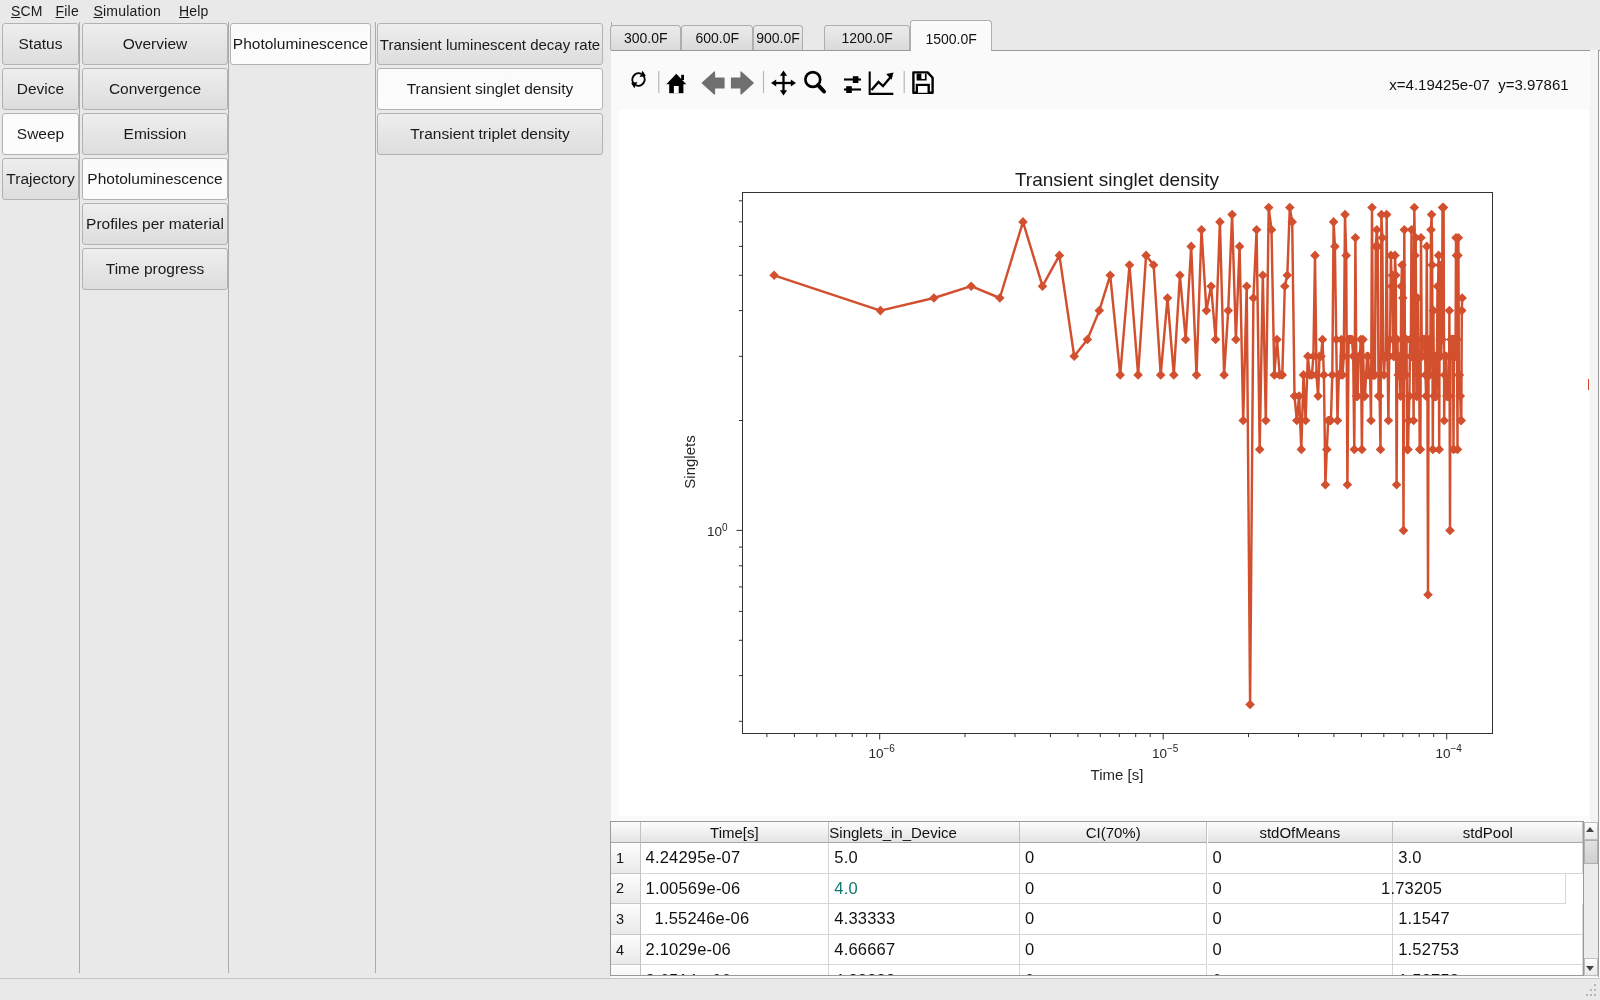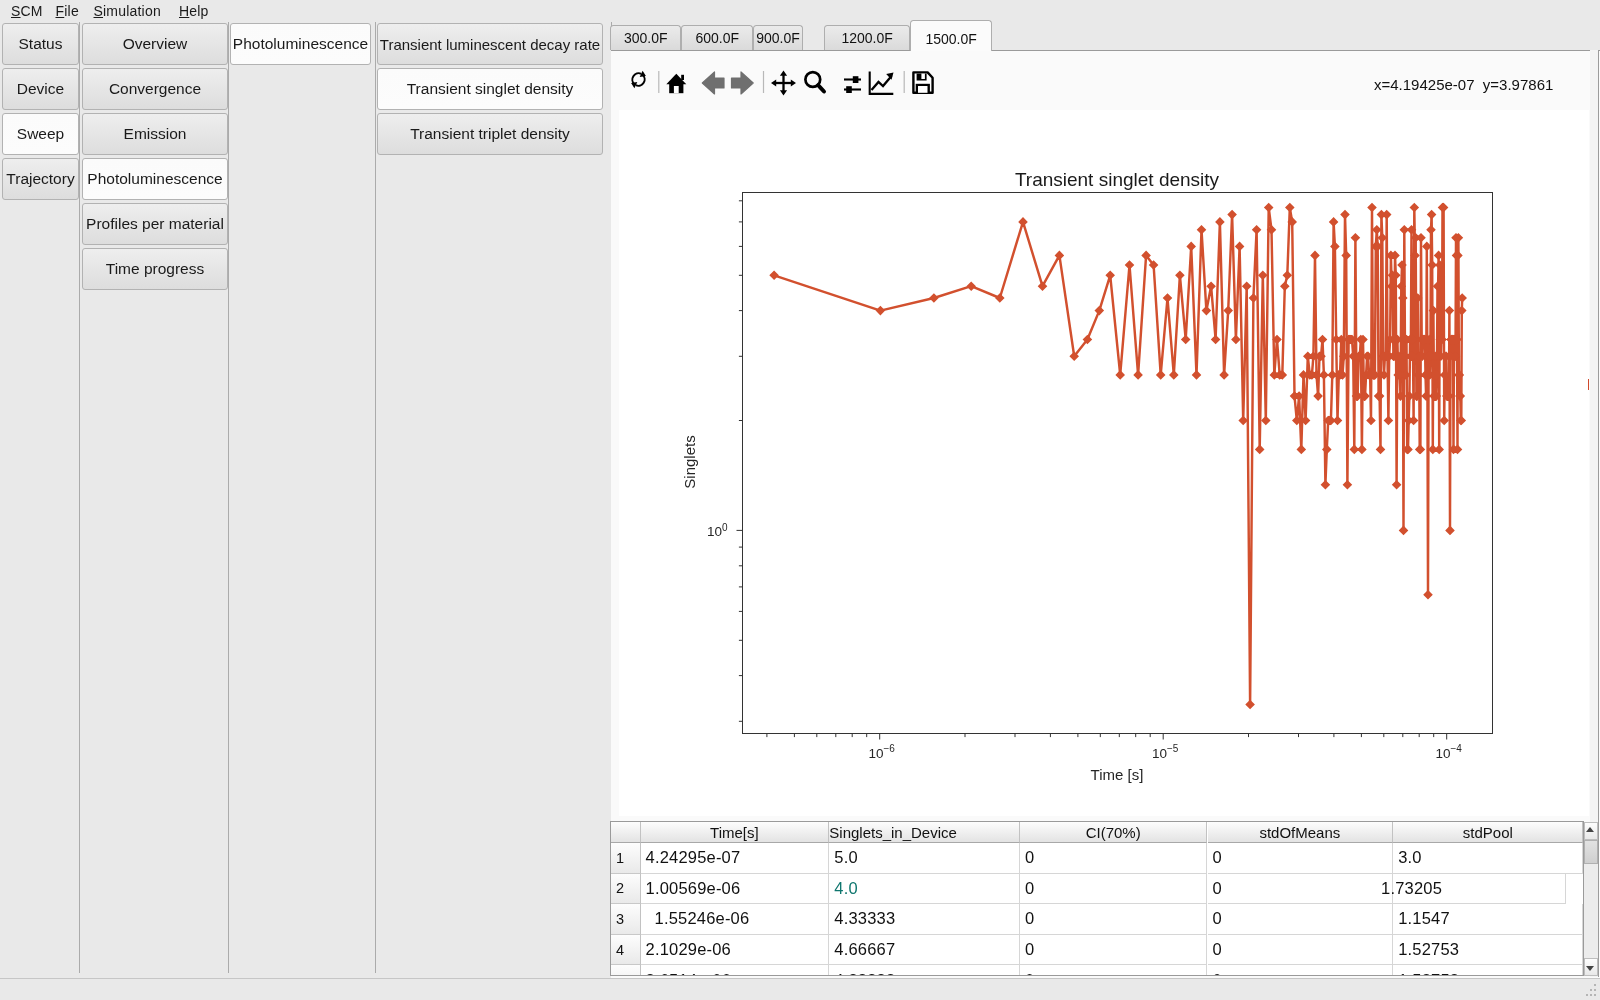--- a/index.html
+++ b/index.html
@@ -73,21 +73,21 @@
       <rect x="846.2" y="86.2" width="5.6" height="6.8" fill="#000"></rect>
 <path d="M869.7,71.5 v22.4 h23.6" stroke="#000" stroke-width="2.1" fill="none"></path>
 <path d="M871.5,90 l7,-8 4.5,4 8.5,-10" stroke="#000" stroke-width="2.3" fill="none"></path>
 <path d="M893.5,72.5 l-7.3,1.4 5.3,5.8 z" fill="#000"></path>
 <path d="M913.4,72.4 h14.2 l5,5.4 v14.9 h-19.2 z" stroke="#000" stroke-width="2.4" fill="#fff" stroke-linejoin="round"></path>
 <rect x="916.6" y="73.6" width="10" height="6.9" fill="#000"></rect>
 <rect x="921.4" y="73.6" width="3.5" height="5.4" fill="#fff"></rect>
 <rect x="915.7" y="83.8" width="14.2" height="9" fill="#000"></rect>
 <rect x="918" y="86" width="9.5" height="6.8" fill="#fff"></rect>
 </svg>
-<div style="position:absolute;left:1374px;top:76px;width:210px;height:16px;font-size:15px;color:#111;text-align:left">x=4.19425e-07&nbsp;&nbsp;y=3.97861</div>
+<div style="position:absolute;left:1374px;top:76px;width:210px;height:16px;font-size:15px;color:#111;text-align:center">x=4.19425e-07&nbsp;&nbsp;y=3.97861</div>
 <svg style="position:absolute;left:619px;top:110px" width="970" height="706" viewBox="619 110 970 706">
 <rect x="619" y="110" width="970" height="706" fill="#ffffff"></rect>
 <rect x="742.5" y="192.5" width="750.0" height="541.0" fill="none" stroke="#333333" stroke-width="1"></rect>
 <text x="881.7" y="757.5" font-size="13.5" fill="#262626" text-anchor="middle">10<tspan dy="-5.5" font-size="10">−6</tspan></text>
 <text x="1165.2" y="757.5" font-size="13.5" fill="#262626" text-anchor="middle">10<tspan dy="-5.5" font-size="10">−5</tspan></text>
 <text x="1448.7" y="757.5" font-size="13.5" fill="#262626" text-anchor="middle">10<tspan dy="-5.5" font-size="10">−4</tspan></text>
 <text x="727.5" y="536.4" font-size="13.5" fill="#262626" text-anchor="end">10<tspan dy="-5.5" font-size="10">0</tspan></text>
 <path d="M879.7,733.5 v6M1163.2,733.5 v6M1446.7,733.5 v6M766.9,733.5 v3.6M794.4,733.5 v3.6M816.8,733.5 v3.6M835.8,733.5 v3.6M852.2,733.5 v3.6M866.7,733.5 v3.6M965.0,733.5 v3.6M1015.0,733.5 v3.6M1050.4,733.5 v3.6M1077.9,733.5 v3.6M1100.3,733.5 v3.6M1119.3,733.5 v3.6M1135.7,733.5 v3.6M1150.2,733.5 v3.6M1248.5,733.5 v3.6M1298.5,733.5 v3.6M1333.9,733.5 v3.6M1361.4,733.5 v3.6M1383.8,733.5 v3.6M1402.8,733.5 v3.6M1419.2,733.5 v3.6M1433.7,733.5 v3.6M742.5,530.4 h-6M742.5,420.5 h-3.6M742.5,356.3 h-3.6M742.5,310.6 h-3.6M742.5,275.3 h-3.6M742.5,246.4 h-3.6M742.5,221.9 h-3.6M742.5,200.8 h-3.6M742.5,721.3 h-3.6M742.5,675.6 h-3.6M742.5,640.3 h-3.6M742.5,611.4 h-3.6M742.5,586.9 h-3.6M742.5,565.8 h-3.6M742.5,547.1 h-3.6" stroke="#333333" stroke-width="1" fill="none"></path>
 <text x="1117" y="186" font-size="19" fill="#1a1a1a" text-anchor="middle">Transient singlet density</text>
 <text x="1117" y="780" font-size="15" fill="#262626" text-anchor="middle">Time [s]</text>

